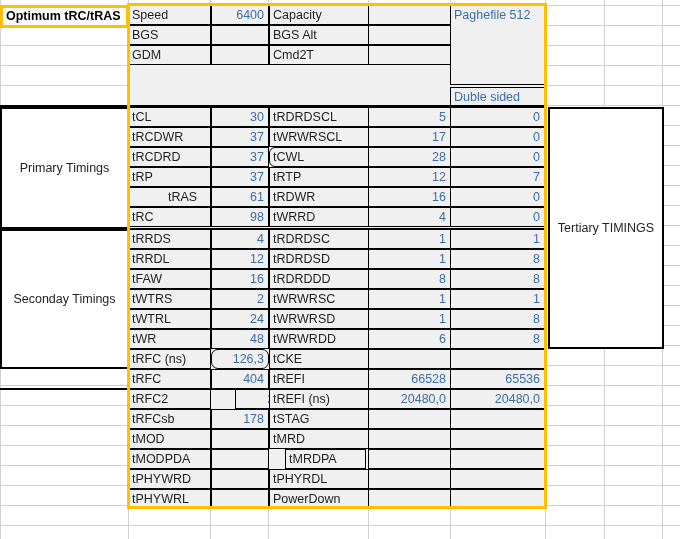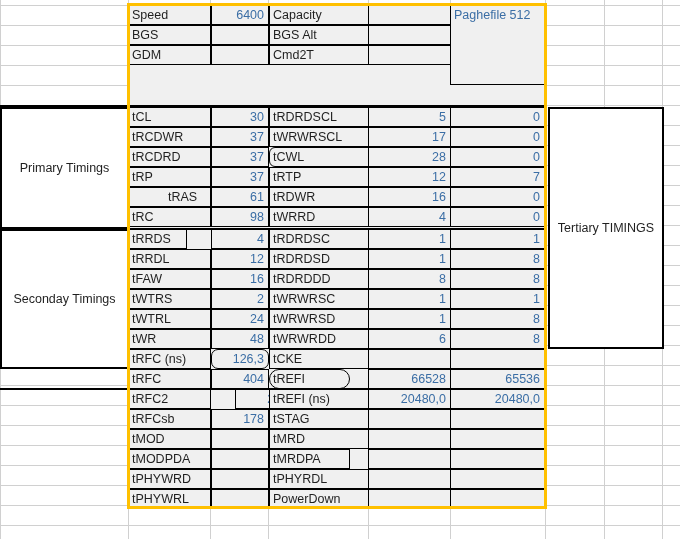--- a/index.html
+++ b/index.html
@@ -173,39 +173,41 @@
       <div class="gridline-h" style="top: 425px;"></div>
       <div class="gridline-h" style="top: 445px;"></div>
       <div class="gridline-h" style="top: 465px;"></div>
       <div class="gridline-h" style="top: 485px;"></div>
       <div class="gridline-h" style="top: 505px;"></div>
       <div class="gridline-h" style="top: 525px;"></div>
     </div>
 
   <div class="band" style="left:128px; top:5px; width:417px; height:502px;"></div>
 
+  <div id="optimum" style="left:0px; top:5px; width:129px; height:23px;">Optimum tRC/tRAS</div>
 
   <div id="top-block">
       <div class="cell label" style="left: 128px; top: 5px; width: 83px;">Speed</div>
       <div class="cell value" style="left: 211px; top: 5px; width: 58px;">6400</div>
       <div class="cell label" style="left: 269px; top: 5px; width: 100px;">Capacity</div>
       <div class="cell value" style="left: 368px; top: 5px; width: 83px;"></div>
       <div class="cell label" style="left: 128px; top: 25px; width: 83px;">BGS</div>
       <div class="cell value" style="left: 211px; top: 25px; width: 58px;"></div>
       <div class="cell label" style="left: 269px; top: 25px; width: 100px;">BGS Alt</div>
       <div class="cell value" style="left: 368px; top: 25px; width: 83px;"></div>
       <div class="cell label" style="left: 128px; top: 45px; width: 83px;">GDM</div>
       <div class="cell value" style="left: 211px; top: 45px; width: 58px;"></div>
       <div class="cell label" style="left: 269px; top: 45px; width: 100px;">Cmd2T</div>
       <div class="cell value" style="left: 368px; top: 45px; width: 83px;"></div>
     </div>
 
   <div class="cell hdr" style="left:450px; top:5px; width:95px; height:80px; line-height:19px;">Paghefile 512</div>
 
   <div class="cell hdr" style="left:368px; top:87px; width:82px;margin-top:24px;">Single sided</div>
+  <div class="cell hdr" style="left:450px; top:87px; width:95px;">Duble sided</div>
 
   <div class="sect-box" style="left:0px; top:107px; width:129px; height:122px;">Primary Timings</div>
   <div class="sect-box" style="left:0px; top:229px; width:129px; height:140px;">Seconday Timings</div>
   <div id="tertiary" style="left:548px; top:107px; width:116px; height:242px;">Tertiary TIMINGS</div>
 
   <div id="rows">
       <div class="cell label" style="left: 128px; top: 107px; width: 83px;">tCL</div>
       <div class="cell value" style="left: 211px; top: 107px; width: 58px;">30</div>
       <div class="cell label" style="left: 269px; top: 107px; width: 100px;">tRDRDSCL</div>
       <div class="cell value" style="left: 368px; top: 107px; width: 83px;">5</div>
@@ -228,21 +230,21 @@
       <div class="cell label" style="left: 128px; top: 187px; width: 83px; padding-left: 39px;">tRAS</div>
       <div class="cell value" style="left: 211px; top: 187px; width: 58px;">61</div>
       <div class="cell label" style="left: 269px; top: 187px; width: 100px;">tRDWR</div>
       <div class="cell value" style="left: 368px; top: 187px; width: 83px;">16</div>
       <div class="cell value" style="left: 450px; top: 187px; width: 95px;">0</div>
       <div class="cell label" style="left: 128px; top: 207px; width: 83px;">tRC</div>
       <div class="cell value" style="left: 211px; top: 207px; width: 58px;">98</div>
       <div class="cell label" style="left: 269px; top: 207px; width: 100px;">tWRRD</div>
       <div class="cell value" style="left: 368px; top: 207px; width: 83px;">4</div>
       <div class="cell value" style="left: 450px; top: 207px; width: 95px;">0</div>
-      <div class="cell label" style="left: 128px; top: 229px; width: 59px;">tRRDS</div>
+      <div class="cell label" style="left: 128px; top: 229px; width: 83px;">tRRDS</div>
       <div class="cell value" style="left: 211px; top: 229px; width: 58px;">4</div>
       <div class="cell label" style="left: 269px; top: 229px; width: 100px;">tRDRDSC</div>
       <div class="cell value" style="left: 368px; top: 229px; width: 83px;">1</div>
       <div class="cell value" style="left: 450px; top: 229px; width: 95px;">1</div>
       <div class="cell label" style="left: 128px; top: 249px; width: 83px;">tRRDL</div>
       <div class="cell value" style="left: 211px; top: 249px; width: 58px;">12</div>
       <div class="cell label" style="left: 269px; top: 249px; width: 100px;">tRDRDSD</div>
       <div class="cell value" style="left: 368px; top: 249px; width: 83px;">1</div>
       <div class="cell value" style="left: 450px; top: 249px; width: 95px;">8</div>
       <div class="cell label" style="left: 128px; top: 269px; width: 83px;">tFAW</div>
@@ -265,41 +267,41 @@
       <div class="cell label" style="left: 269px; top: 329px; width: 100px;">tWRWRDD</div>
       <div class="cell value" style="left: 368px; top: 329px; width: 83px;">6</div>
       <div class="cell value" style="left: 450px; top: 329px; width: 95px;">8</div>
       <div class="cell label" style="left: 128px; top: 349px; width: 83px;">tRFC (ns)</div>
       <div class="cell value" style="left: 211px; top: 349px; width: 58px; border-radius: 7px;">126,3</div>
       <div class="cell label" style="left: 269px; top: 349px; width: 100px;">tCKE</div>
       <div class="cell value" style="left: 368px; top: 349px; width: 83px;"></div>
       <div class="cell value" style="left: 450px; top: 349px; width: 95px;"></div>
       <div class="cell label" style="left: 128px; top: 369px; width: 83px;">tRFC</div>
       <div class="cell value" style="left: 211px; top: 369px; width: 58px;">404</div>
-      <div class="cell label" style="left: 269px; top: 369px; width: 81px; border-radius: 10px;">tREFI</div>
+      <div class="cell label" style="left: 269px; top: 369px; width: 100px;">tREFI</div>
       <div class="cell value" style="left: 368px; top: 369px; width: 83px;">66528</div>
       <div class="cell value" style="left: 450px; top: 369px; width: 95px;">65536</div>
       <div class="cell label" style="left: 128px; top: 389px; width: 83px;">tRFC2</div>
       <div class="cell value" style="left: 211px; top: 389px; width: 58px; margin-left: 24px;">219</div>
       <div class="cell label" style="left: 269px; top: 389px; width: 100px;">tREFI (ns)</div>
       <div class="cell value" style="left: 368px; top: 389px; width: 83px;">20480,0</div>
       <div class="cell value" style="left: 450px; top: 389px; width: 95px;">20480,0</div>
       <div class="cell label" style="left: 128px; top: 409px; width: 83px;">tRFCsb</div>
       <div class="cell value" style="left: 211px; top: 409px; width: 58px;">178</div>
       <div class="cell label" style="left: 269px; top: 409px; width: 100px;">tSTAG</div>
       <div class="cell value" style="left: 368px; top: 409px; width: 83px;"></div>
       <div class="cell value" style="left: 450px; top: 409px; width: 95px;"></div>
       <div class="cell label" style="left: 128px; top: 429px; width: 83px;">tMOD</div>
       <div class="cell value" style="left: 211px; top: 429px; width: 58px;"></div>
       <div class="cell label" style="left: 269px; top: 429px; width: 100px;">tMRD</div>
       <div class="cell value" style="left: 368px; top: 429px; width: 83px;"></div>
       <div class="cell value" style="left: 450px; top: 429px; width: 95px;"></div>
       <div class="cell label" style="left: 128px; top: 449px; width: 83px;">tMODPDA</div>
       <div class="cell value" style="left: 211px; top: 449px; width: 58px;"></div>
-      <div class="cell label" style="left: 269px; top: 449px; width: 81px;">tMRDPA</div>
+      <div class="cell label" style="left: 285px; top: 449px; width: 81px;">tMRDPA</div>
       <div class="cell value" style="left: 368px; top: 449px; width: 83px;"></div>
       <div class="cell value" style="left: 450px; top: 449px; width: 95px;"></div>
       <div class="cell label" style="left: 128px; top: 469px; width: 83px;">tPHYWRD</div>
       <div class="cell value" style="left: 211px; top: 469px; width: 58px;"></div>
       <div class="cell label" style="left: 269px; top: 469px; width: 100px;">tPHYRDL</div>
       <div class="cell value" style="left: 368px; top: 469px; width: 83px;"></div>
       <div class="cell value" style="left: 450px; top: 469px; width: 95px;"></div>
       <div class="cell label" style="left: 128px; top: 489px; width: 83px;">tPHYWRL</div>
       <div class="cell value" style="left: 211px; top: 489px; width: 58px;"></div>
       <div class="cell label" style="left: 269px; top: 489px; width: 100px;">PowerDown</div>

